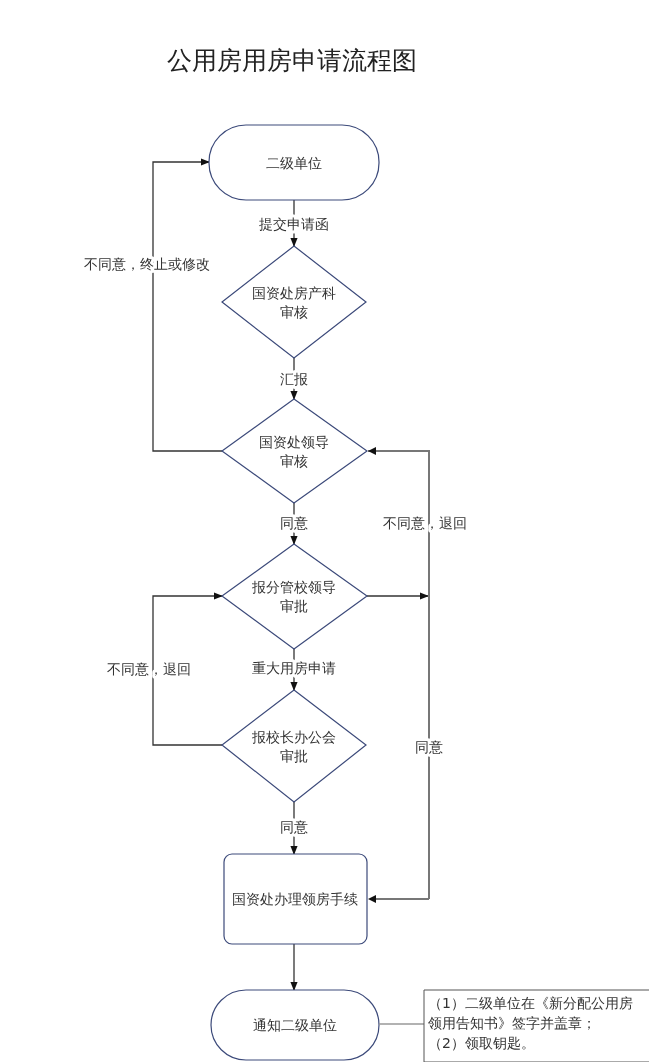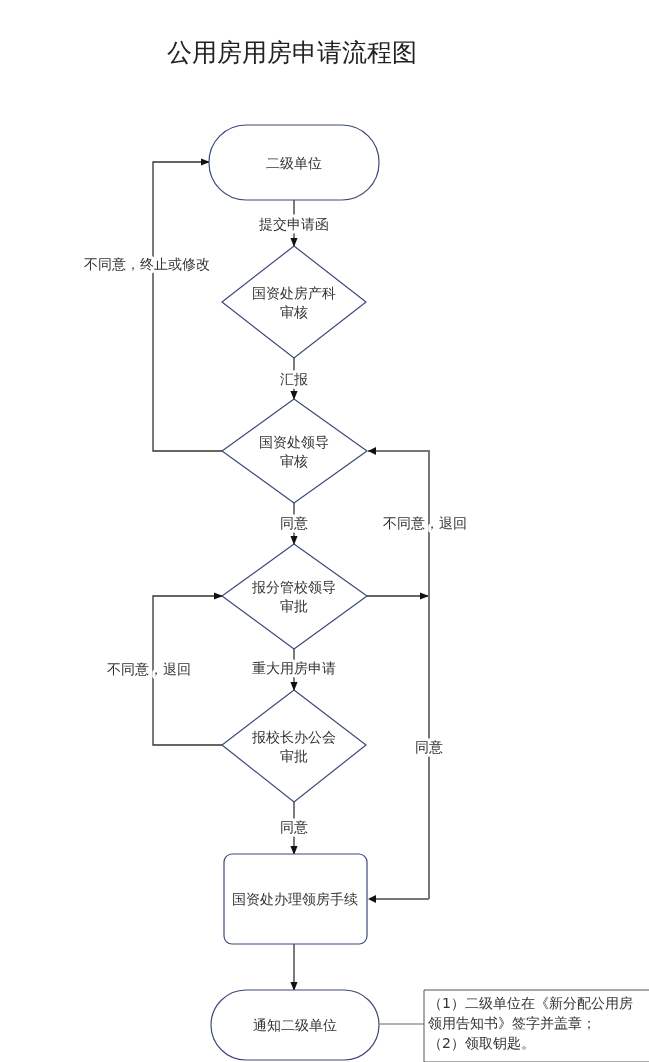--- a/index.html
+++ b/index.html
@@ -1,18 +1,18 @@
 <!DOCTYPE html>
 <html><head>
 <meta charset="utf-8">
 <style>
   html, body { margin: 0; padding: 0; background: #ffffff; }
   body { width: 649px; height: 1062px; position: relative; overflow: hidden;
          font-family: "DejaVu Sans", "Liberation Sans", sans-serif; color: #333; }
-  #title { position: absolute; left: 0; top: 36px; width: 584px; text-align: center;
+  #title { position: absolute; left: 0; top: 44px; width: 584px; text-align: center;
            font-size: 25px; color: #222; letter-spacing: 0px; }
   svg { position: absolute; left: 0; top: 0; }
   .node-text { font-size: 14px; fill: #333; text-anchor: middle; dominant-baseline: middle; }
   .lbl { font-size: 14px; fill: #333; dominant-baseline: middle; }
   .shape { fill: #ffffff; stroke: #3c4a7a; stroke-width: 1.2; }
   .conn { fill: none; stroke: #333; stroke-width: 1.3; }
   .conn-gray { fill: none; stroke: #777; stroke-width: 2; }
   .note-box { fill: #fff; stroke: #555; stroke-width: 1; }
   .note-text { font-size: 14px; fill: #333; }
 </style>

